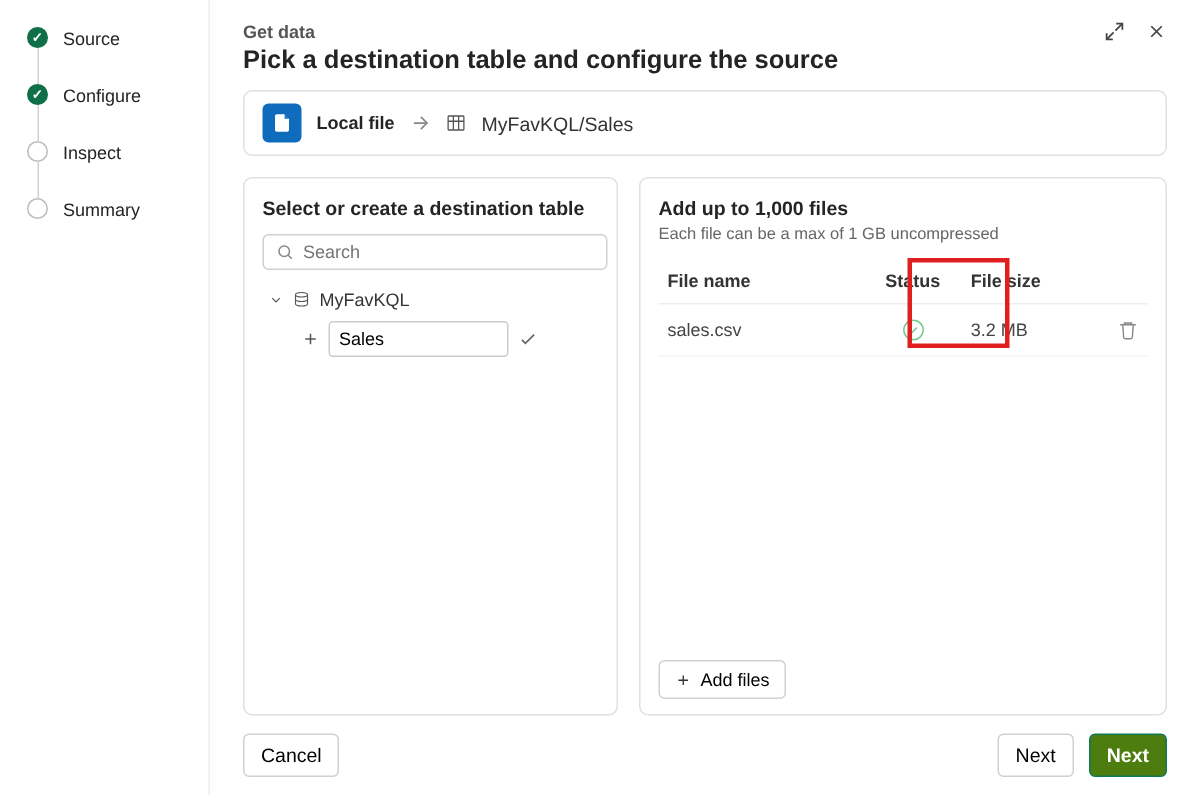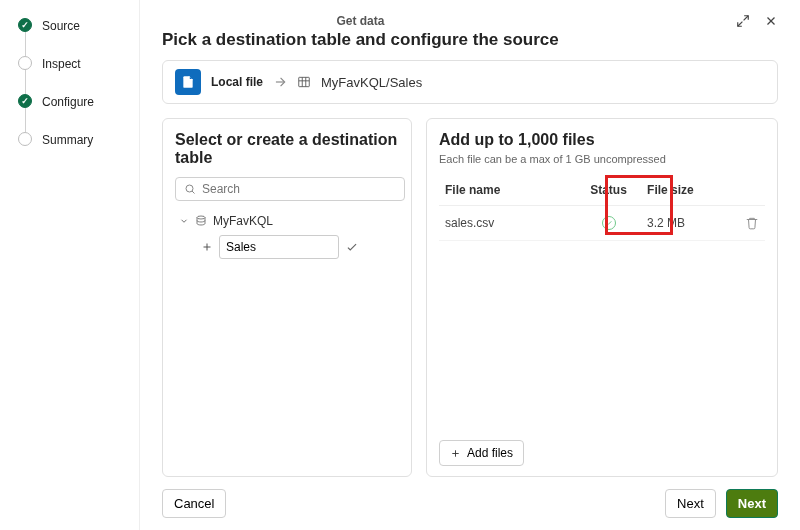--- a/index.html
+++ b/index.html
@@ -62,21 +62,20 @@
     flex: 1;
     padding: 14px 22px 12px 22px;
     display: flex;
     flex-direction: column;
     min-width: 0;
   }
   .header-row {
     display: flex;
     justify-content: space-between;
     align-items: flex-start;
-    text-align: center;
   }
   .breadcrumb { font-size: 12px; color: #555; margin-bottom: 2px; font-weight:600;}
   .title { font-size: 17px; font-weight: 600; margin-bottom: 10px; }
   .topicons { display: flex; gap: 14px; color: #444; }
   .topicons span { cursor: pointer; }
 
   
   .source-bar {
     border: 1px solid #e0e0e0;
     border-radius: 6px;
@@ -107,21 +106,21 @@
   }
   .panel {
     border: 1px solid #e0e0e0;
     border-radius: 6px;
     display: flex;
     flex-direction: column;
     min-height: 0;
   }
   .panel-left { width: 250px; }
   .panel-right { flex: 1; }
-  .panel-title { font-size: 16px; font-weight: 600; padding: 12px 12px 4px 12px; }
+  .panel-title { font-size: 13px; font-weight: 600; padding: 12px 12px 4px 12px; }
   .panel-sub { font-size: 11px; color: #666; padding: 0 12px 10px 12px; }
   .search {
     margin: 6px 6px 10px 12px;
     border: 1px solid #d0d0d0;
     border-radius: 4px;
     display: flex;
     align-items: center;
     padding: 4px 8px;
     gap: 6px;
   }
@@ -211,26 +210,26 @@
 </style>
 </head>
 <body>
 
 <div class="stepper">
   <div class="step">
     <div class="step-circle done"></div>
     <div class="step-label">Source</div>
   </div>
   <div class="step">
+    <div class="step-circle done"></div>
+    <div class="step-label">Configure</div>
+  </div>
+  <div class="step">
     <div class="step-circle"></div>
     <div class="step-label">Inspect</div>
-  </div>
-  <div class="step">
-    <div class="step-circle done"></div>
-    <div class="step-label">Configure</div>
   </div>
   <div class="step">
     <div class="step-circle"></div>
     <div class="step-label">Summary</div>
   </div>
 </div>
 
 <div class="main">
   <div class="header-row">
     <div>

